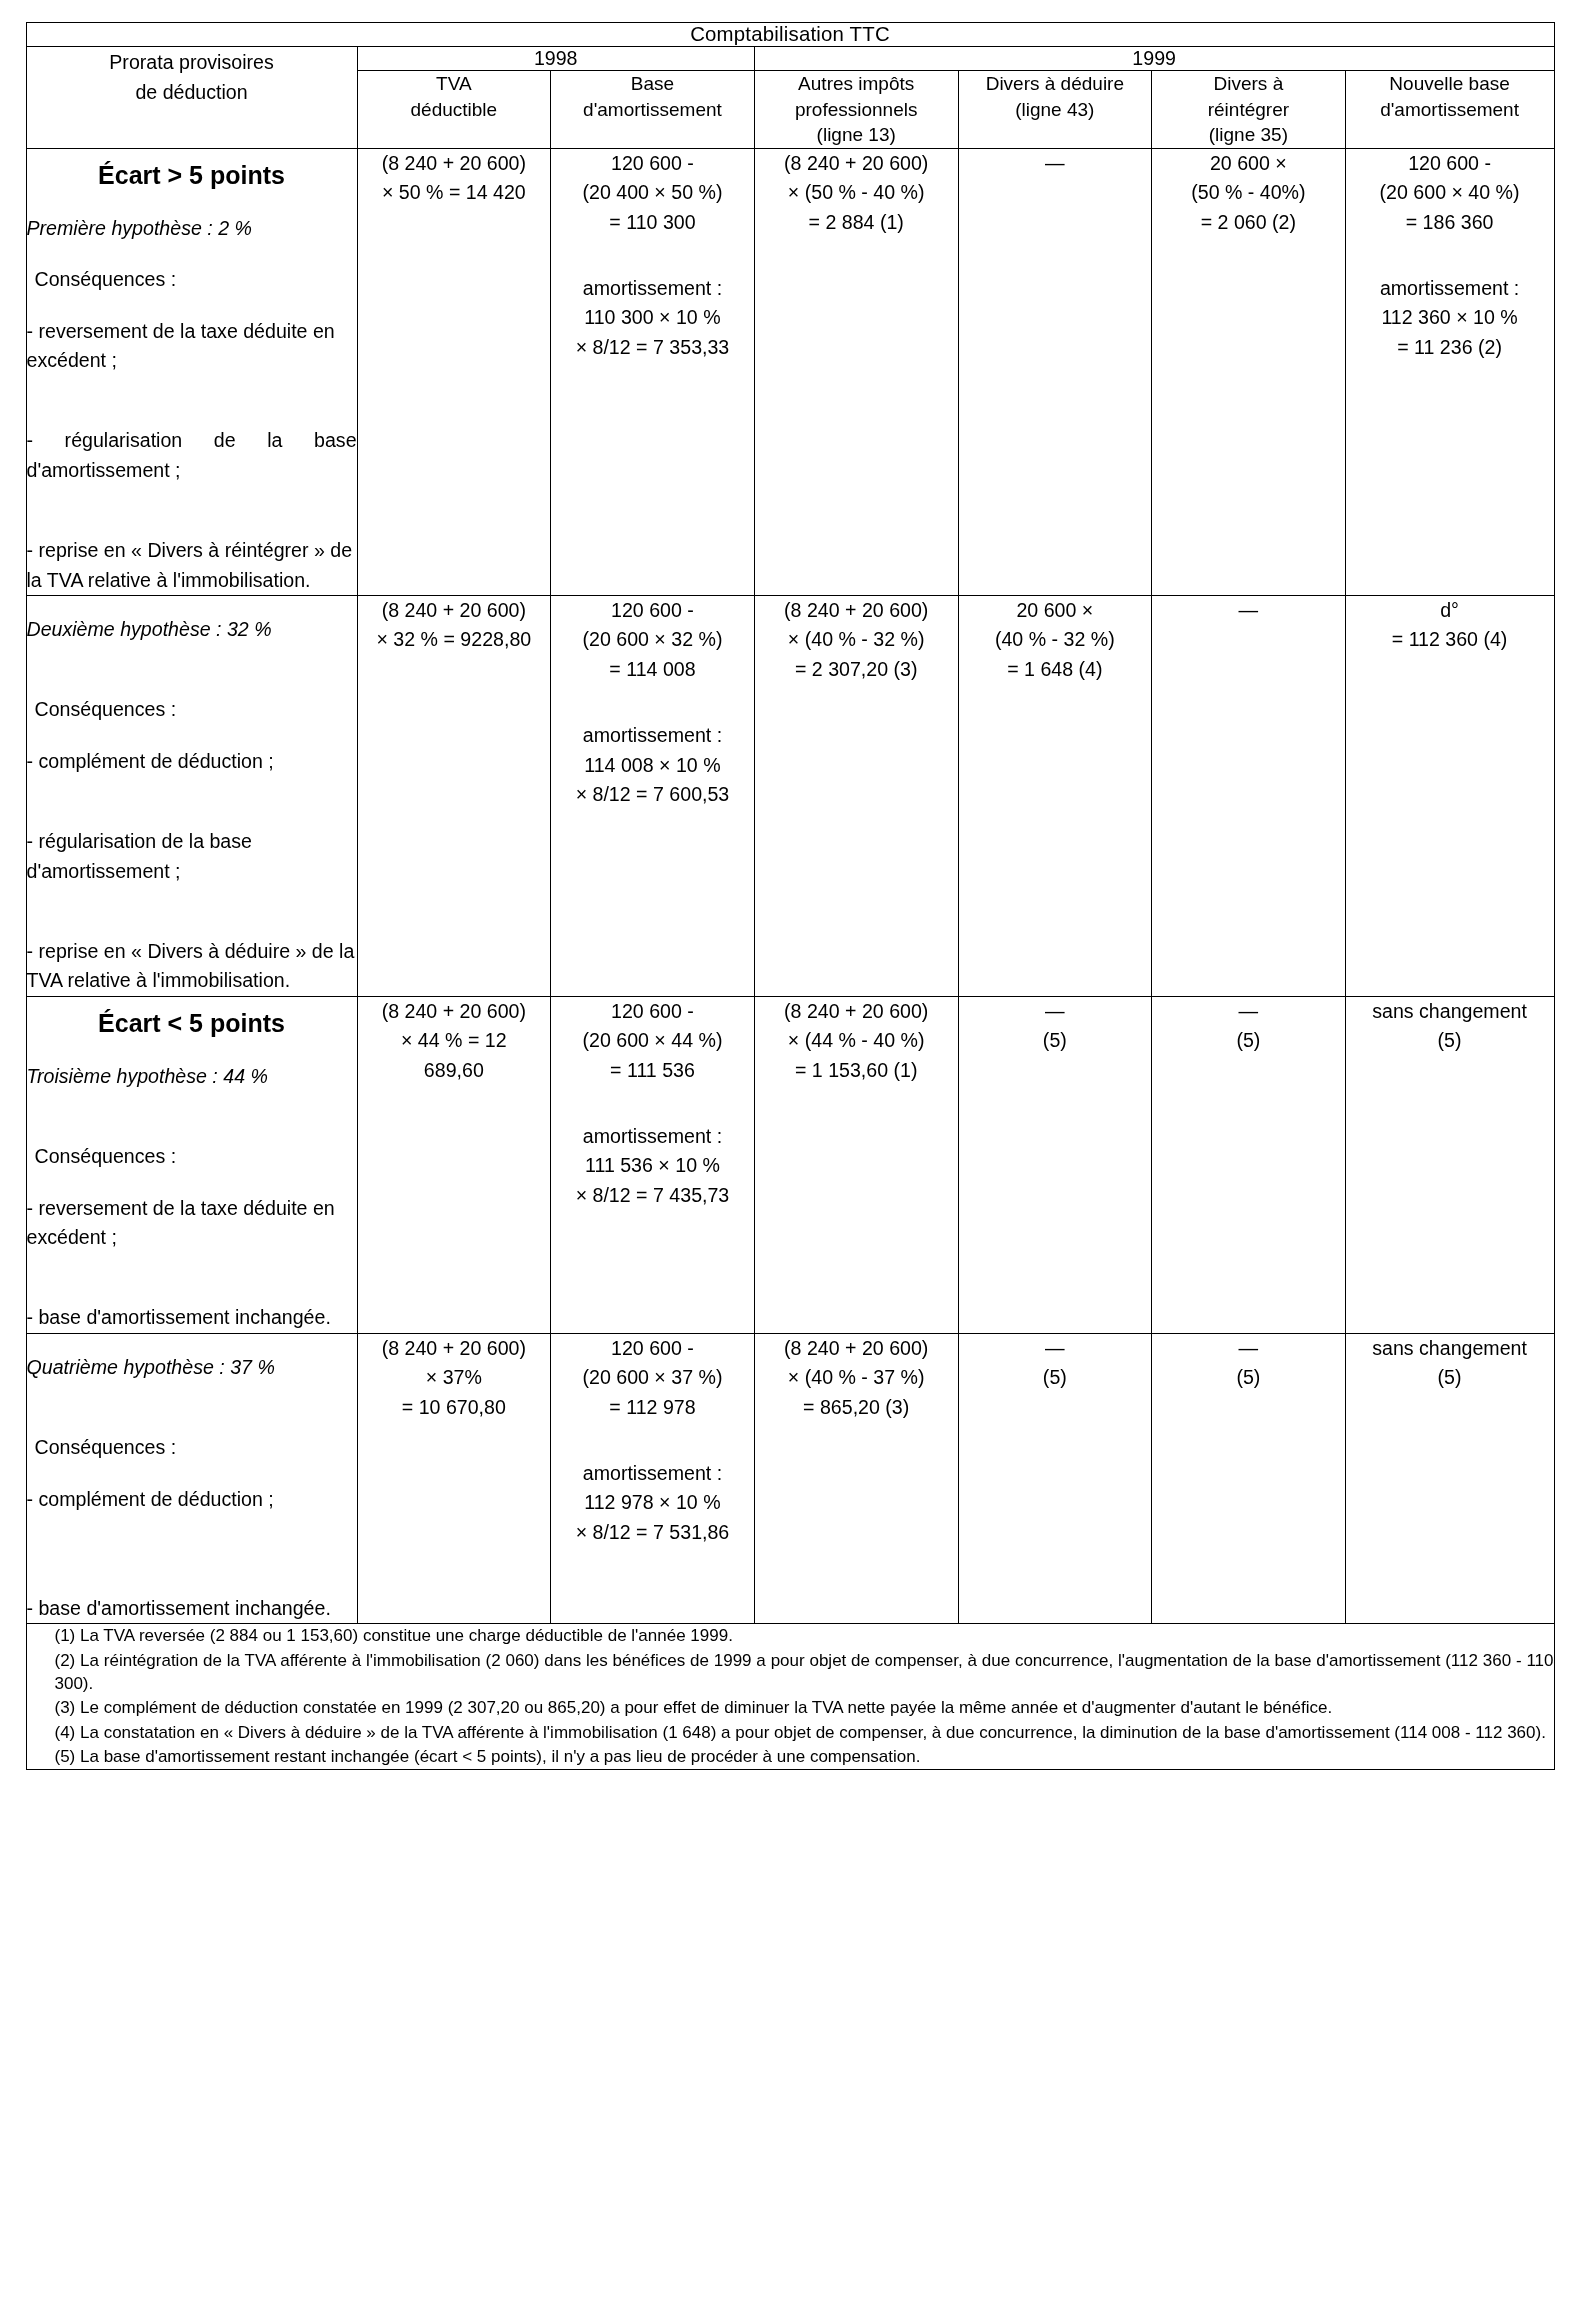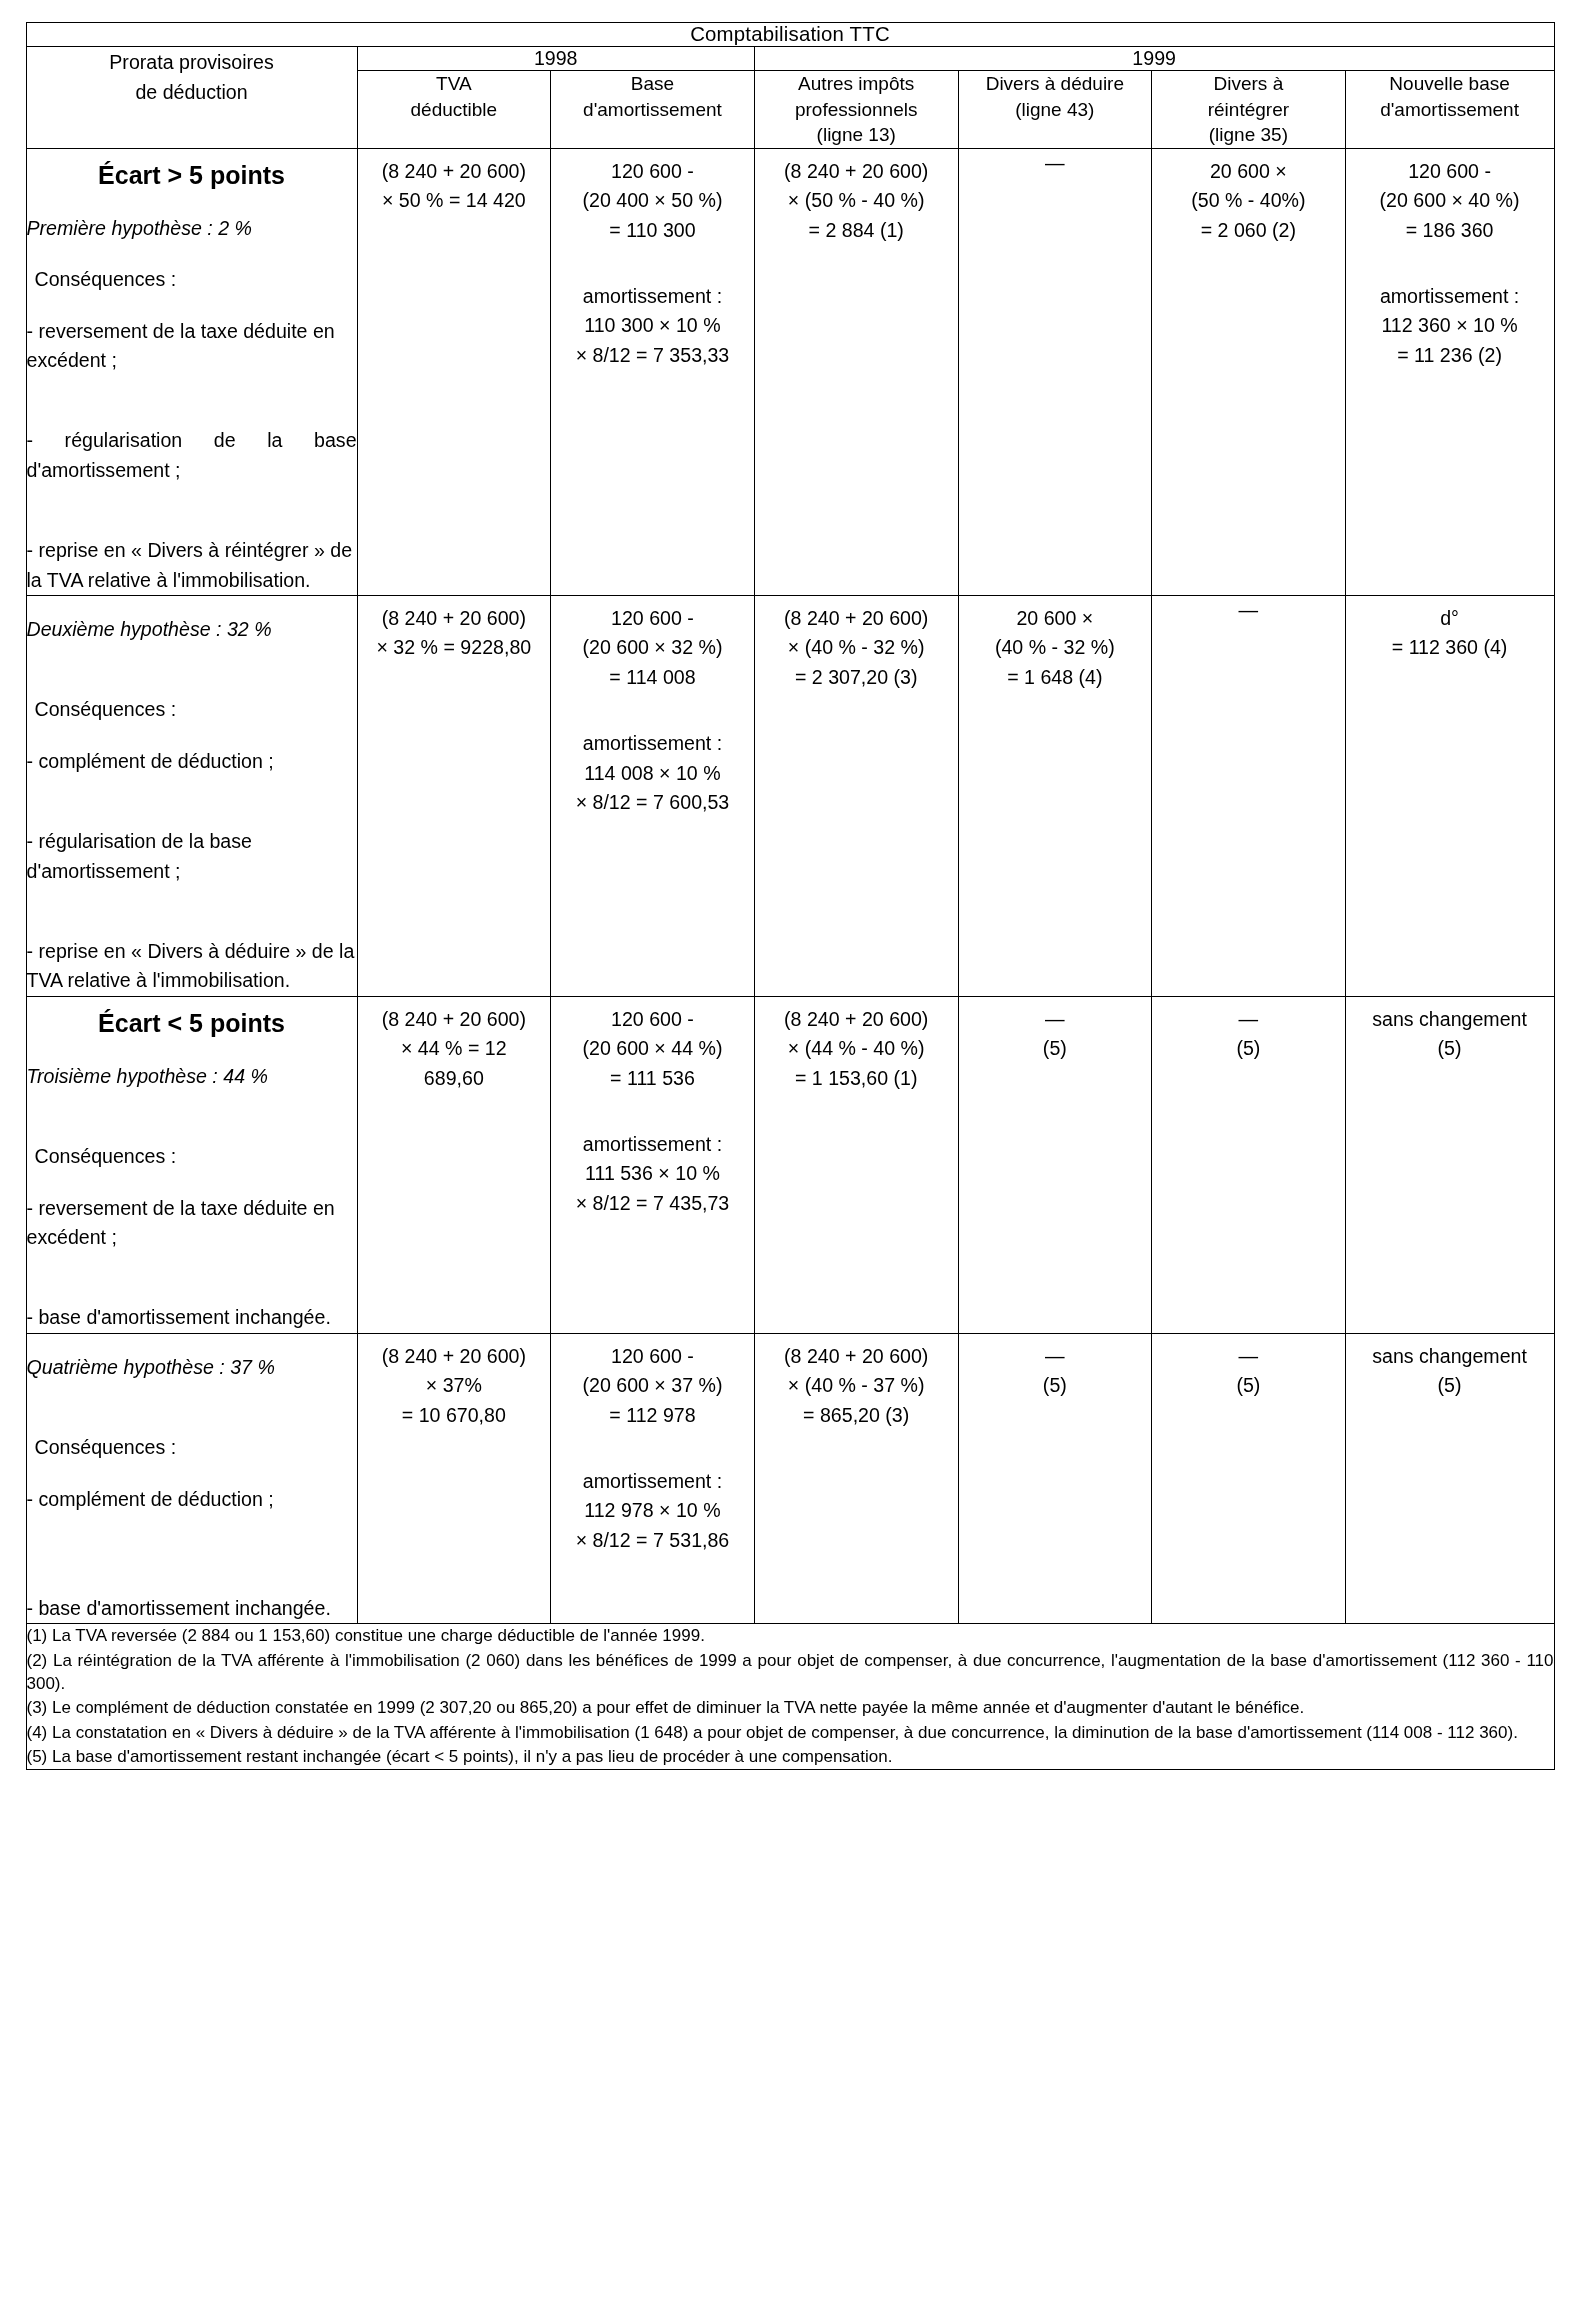--- a/index.html
+++ b/index.html
@@ -97,41 +97,42 @@
   }
   .bullet {
     margin: 22px 0 0 0;
   }
   .bullet.just {
     text-align: justify;
   }
   .spacer-lg { height: 29px; }
 
   .numblock {
-    margin: 8px;
+    margin: 0;
   }
   .numblock.second {
     margin-top: 37px;
   }
   .dash {
     display: block;
     text-align: center;
     font-size: 19.6px;
     letter-spacing: 0;
   }
 
   
   .notes-cell {
     font-size: 17px;
     line-height: 1.38;
     text-align: left;
     padding: 12px 12px 13.6px 13.6px;
   }
   .notes-cell p {
     margin: 0 0 0.9px 0;
+    padding-left: 28px;
   }
   .notes-cell p.just {
     text-align: justify;
   }
 </style>
 </head>
 <body>
 
 <div class="page">
 

